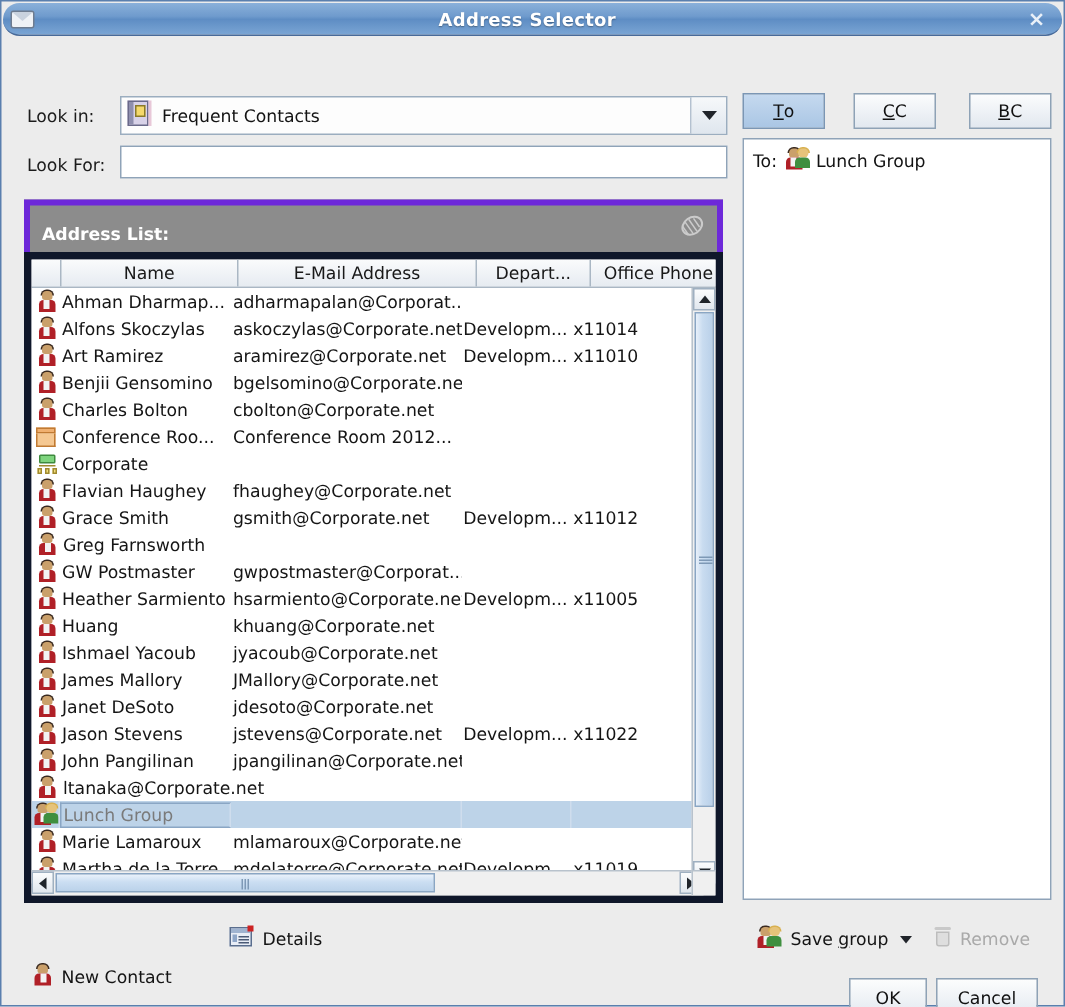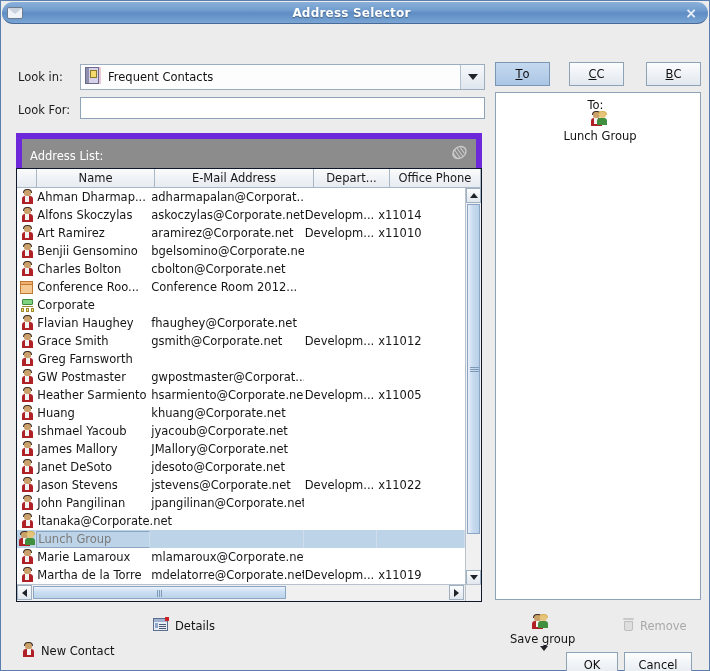--- a/index.html
+++ b/index.html
@@ -120,48 +120,47 @@
   #recipient-panel {
     position: absolute; left: 493px; top: 68px;
     width: 206px; height: 508px;
     background: #ffffff;
     border: 1px solid #8fa3b8;
     padding: 5px 6px;
   }
   #recipient-row {
     display: flex; align-items: center;
     height: 18px;
-    flex-direction: column;
   }
   #recipient-prefix { color: #121212; margin-right: 5px; }
   #recipient-name { color: #121212; margin-left: 4px; }
 
   
   #addrlist-bar {
     position: absolute; left: 14px; top: 109px;
     width: 466px; height: 45px;
     background: #8c8c8c;
-    border: 6px solid #6d28d9;
-    display: flex; align-items: center;
+    border: 4px solid #6d28d9;
+    display: flex; align-items: center; font-weight: bold;
   }
   #addrlist-bar-label {
     margin-left: 8px; color: #ffffff; font-size: 11.5px;
   }
   #addrlist-bar-icon {
     position: absolute; right: 7px; top: 4px;
     width: 19px; height: 19px;
     opacity: 0.55;
   }
 
   
   #table-wrap {
     position: absolute; left: 14px; top: 144px;
     width: 466px; height: 434px;
     background: #ffffff;
-    border: 1px solid #0f172a;
+    border: 5px solid #0f172a;
     overflow: hidden;
   }
   #table-head {
     display: flex;
     height: 19px;
     background: linear-gradient(to bottom, #fafbfc, #e6ebf1);
     border-bottom: 1px solid #aab7c4;
     width: 464px;
   }
   #table-head .th {
@@ -279,21 +278,21 @@
 
   
   .act-link {
     position: absolute;
     display: flex; align-items: center;
     cursor: pointer; font-size: 11.5px; color: #141414;
     height: 22px;
   }
   #act-new-contact { left: 20px; top: 591px; margin-top: 25px; }
   #act-details     { left: 138px; top: 591px; padding-left: 13px; }
-  #act-save-group  { left: 502px; top: 591px; flex-direction: column; }
+  #act-save-group  { left: 502px; top: 591px; }
   #act-remove      { left: 621px; top: 591px; color: #a9a9a9; cursor: default; }
   .act-link .lbl { margin-left: 6px; }
   .act-caret {
     margin-left: 8px;
     width: 0; height: 0;
     border-left: 4px solid transparent;
     border-right: 4px solid transparent;
     border-top: 5px solid #20242a;
   }
 

